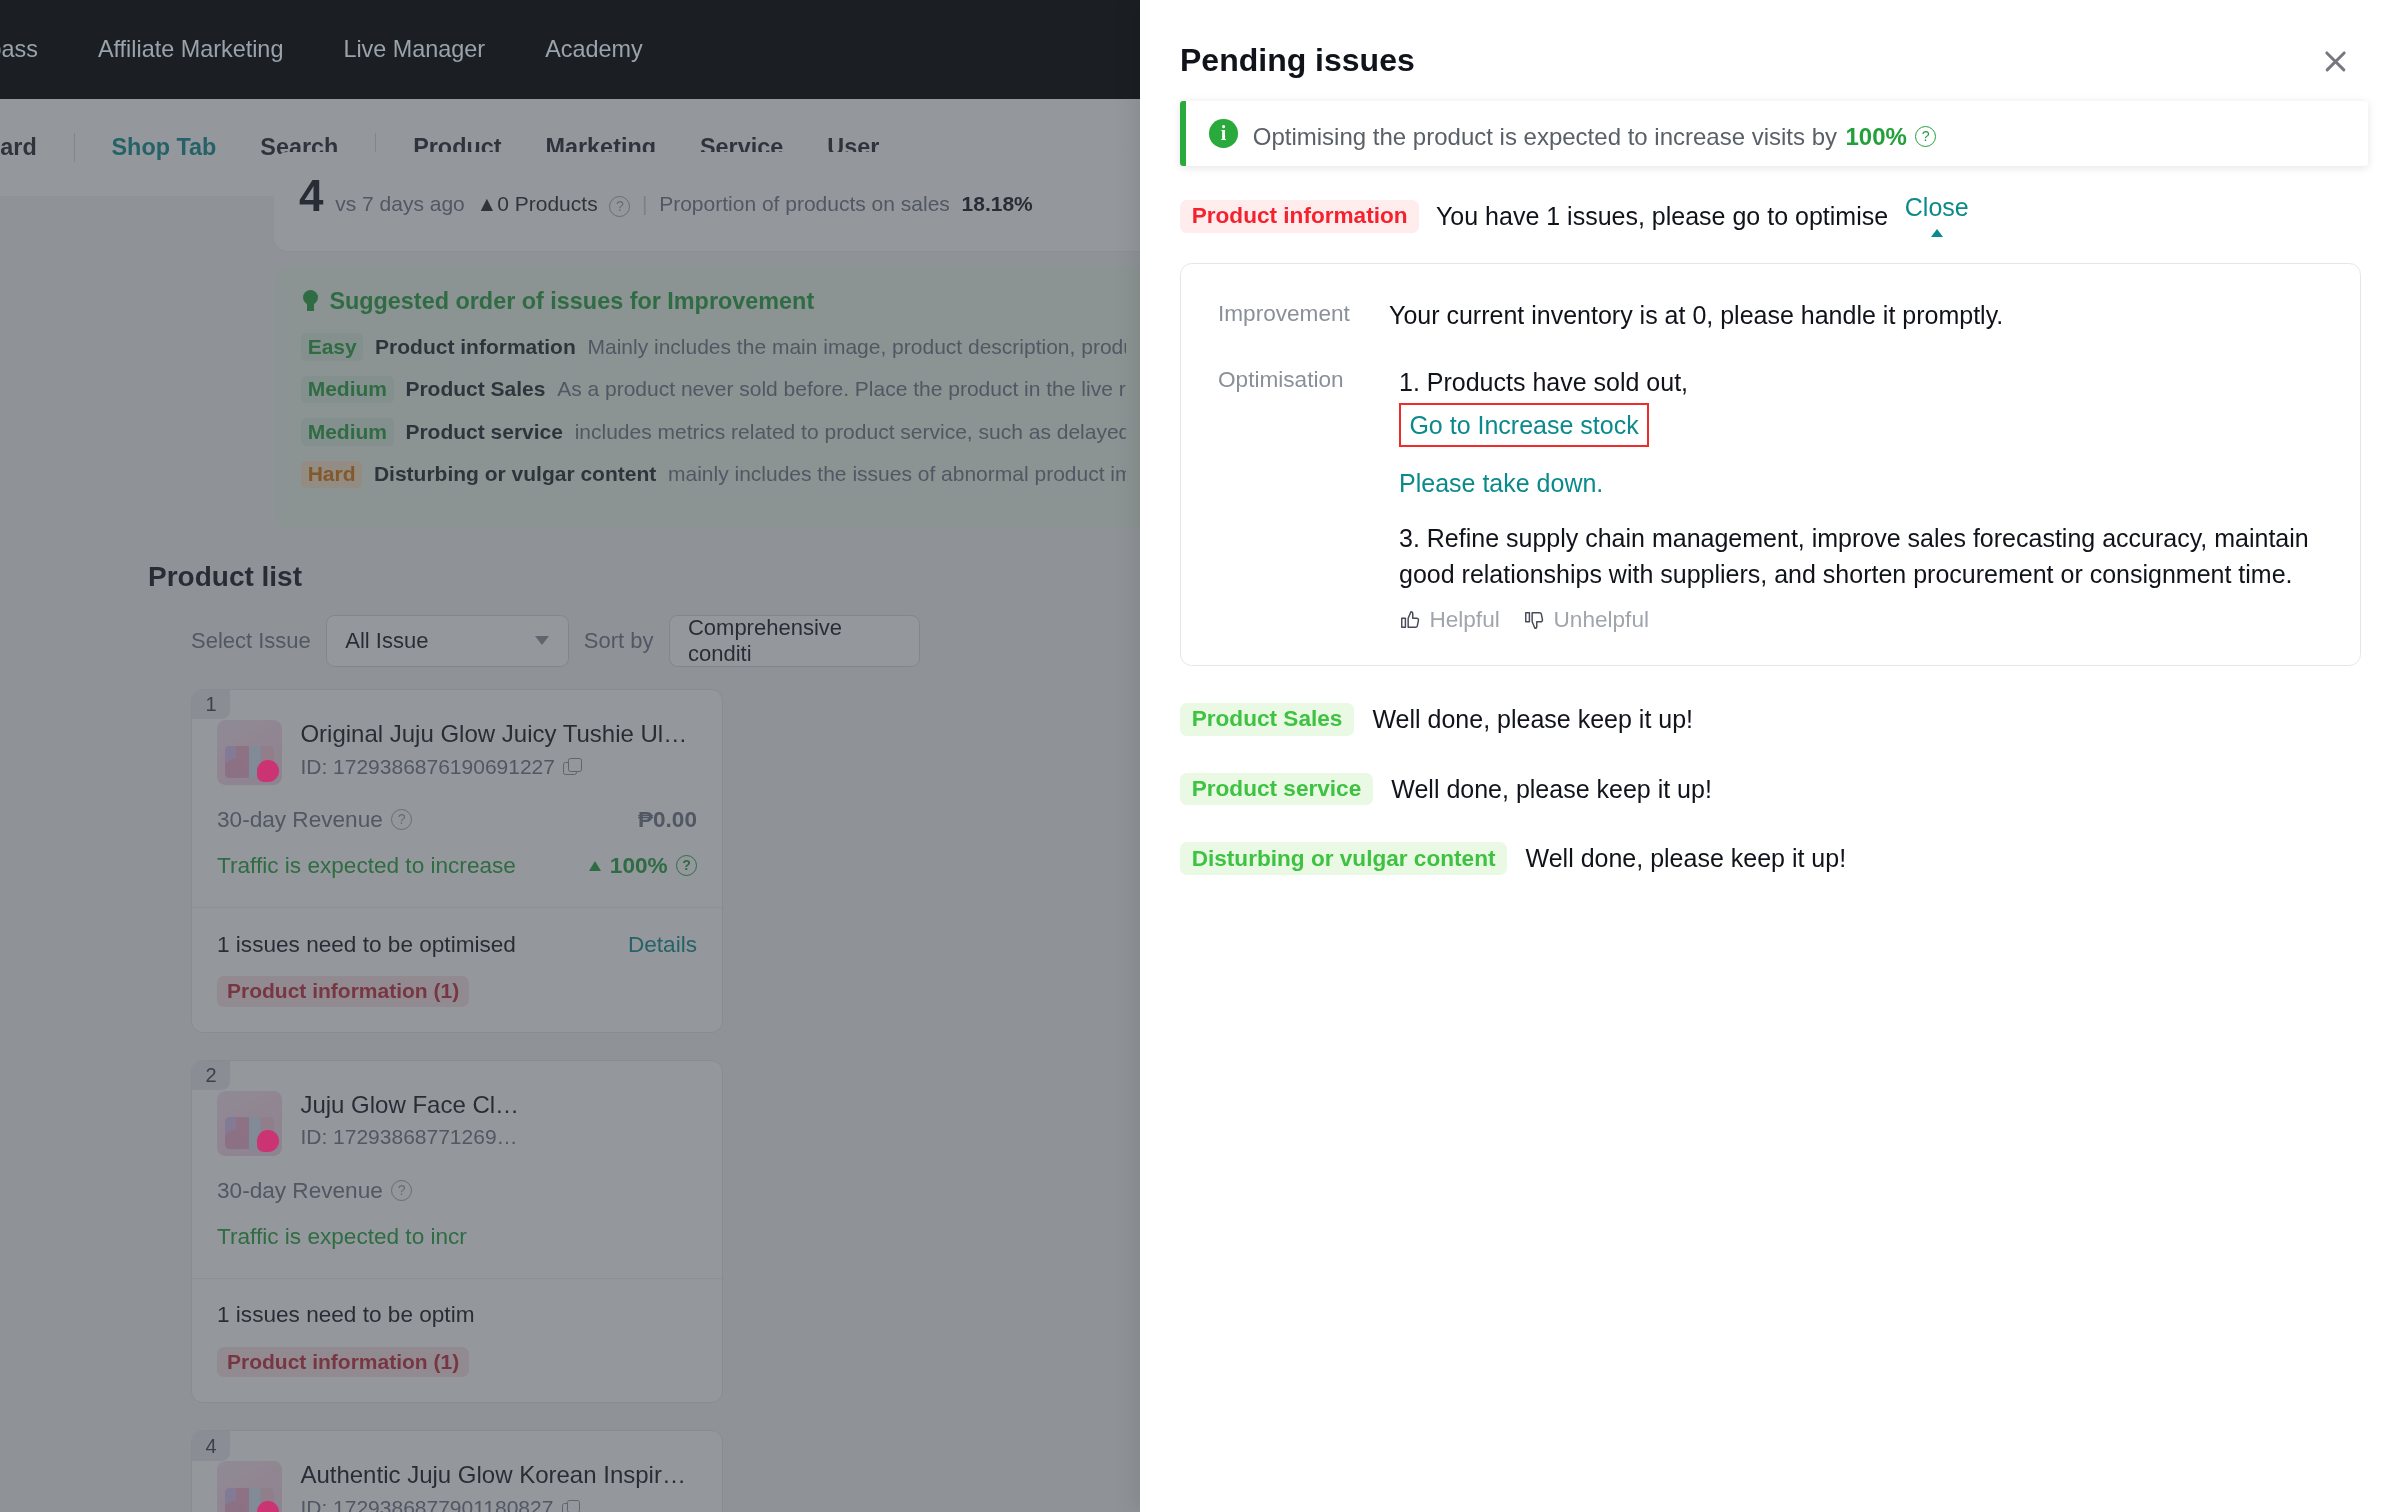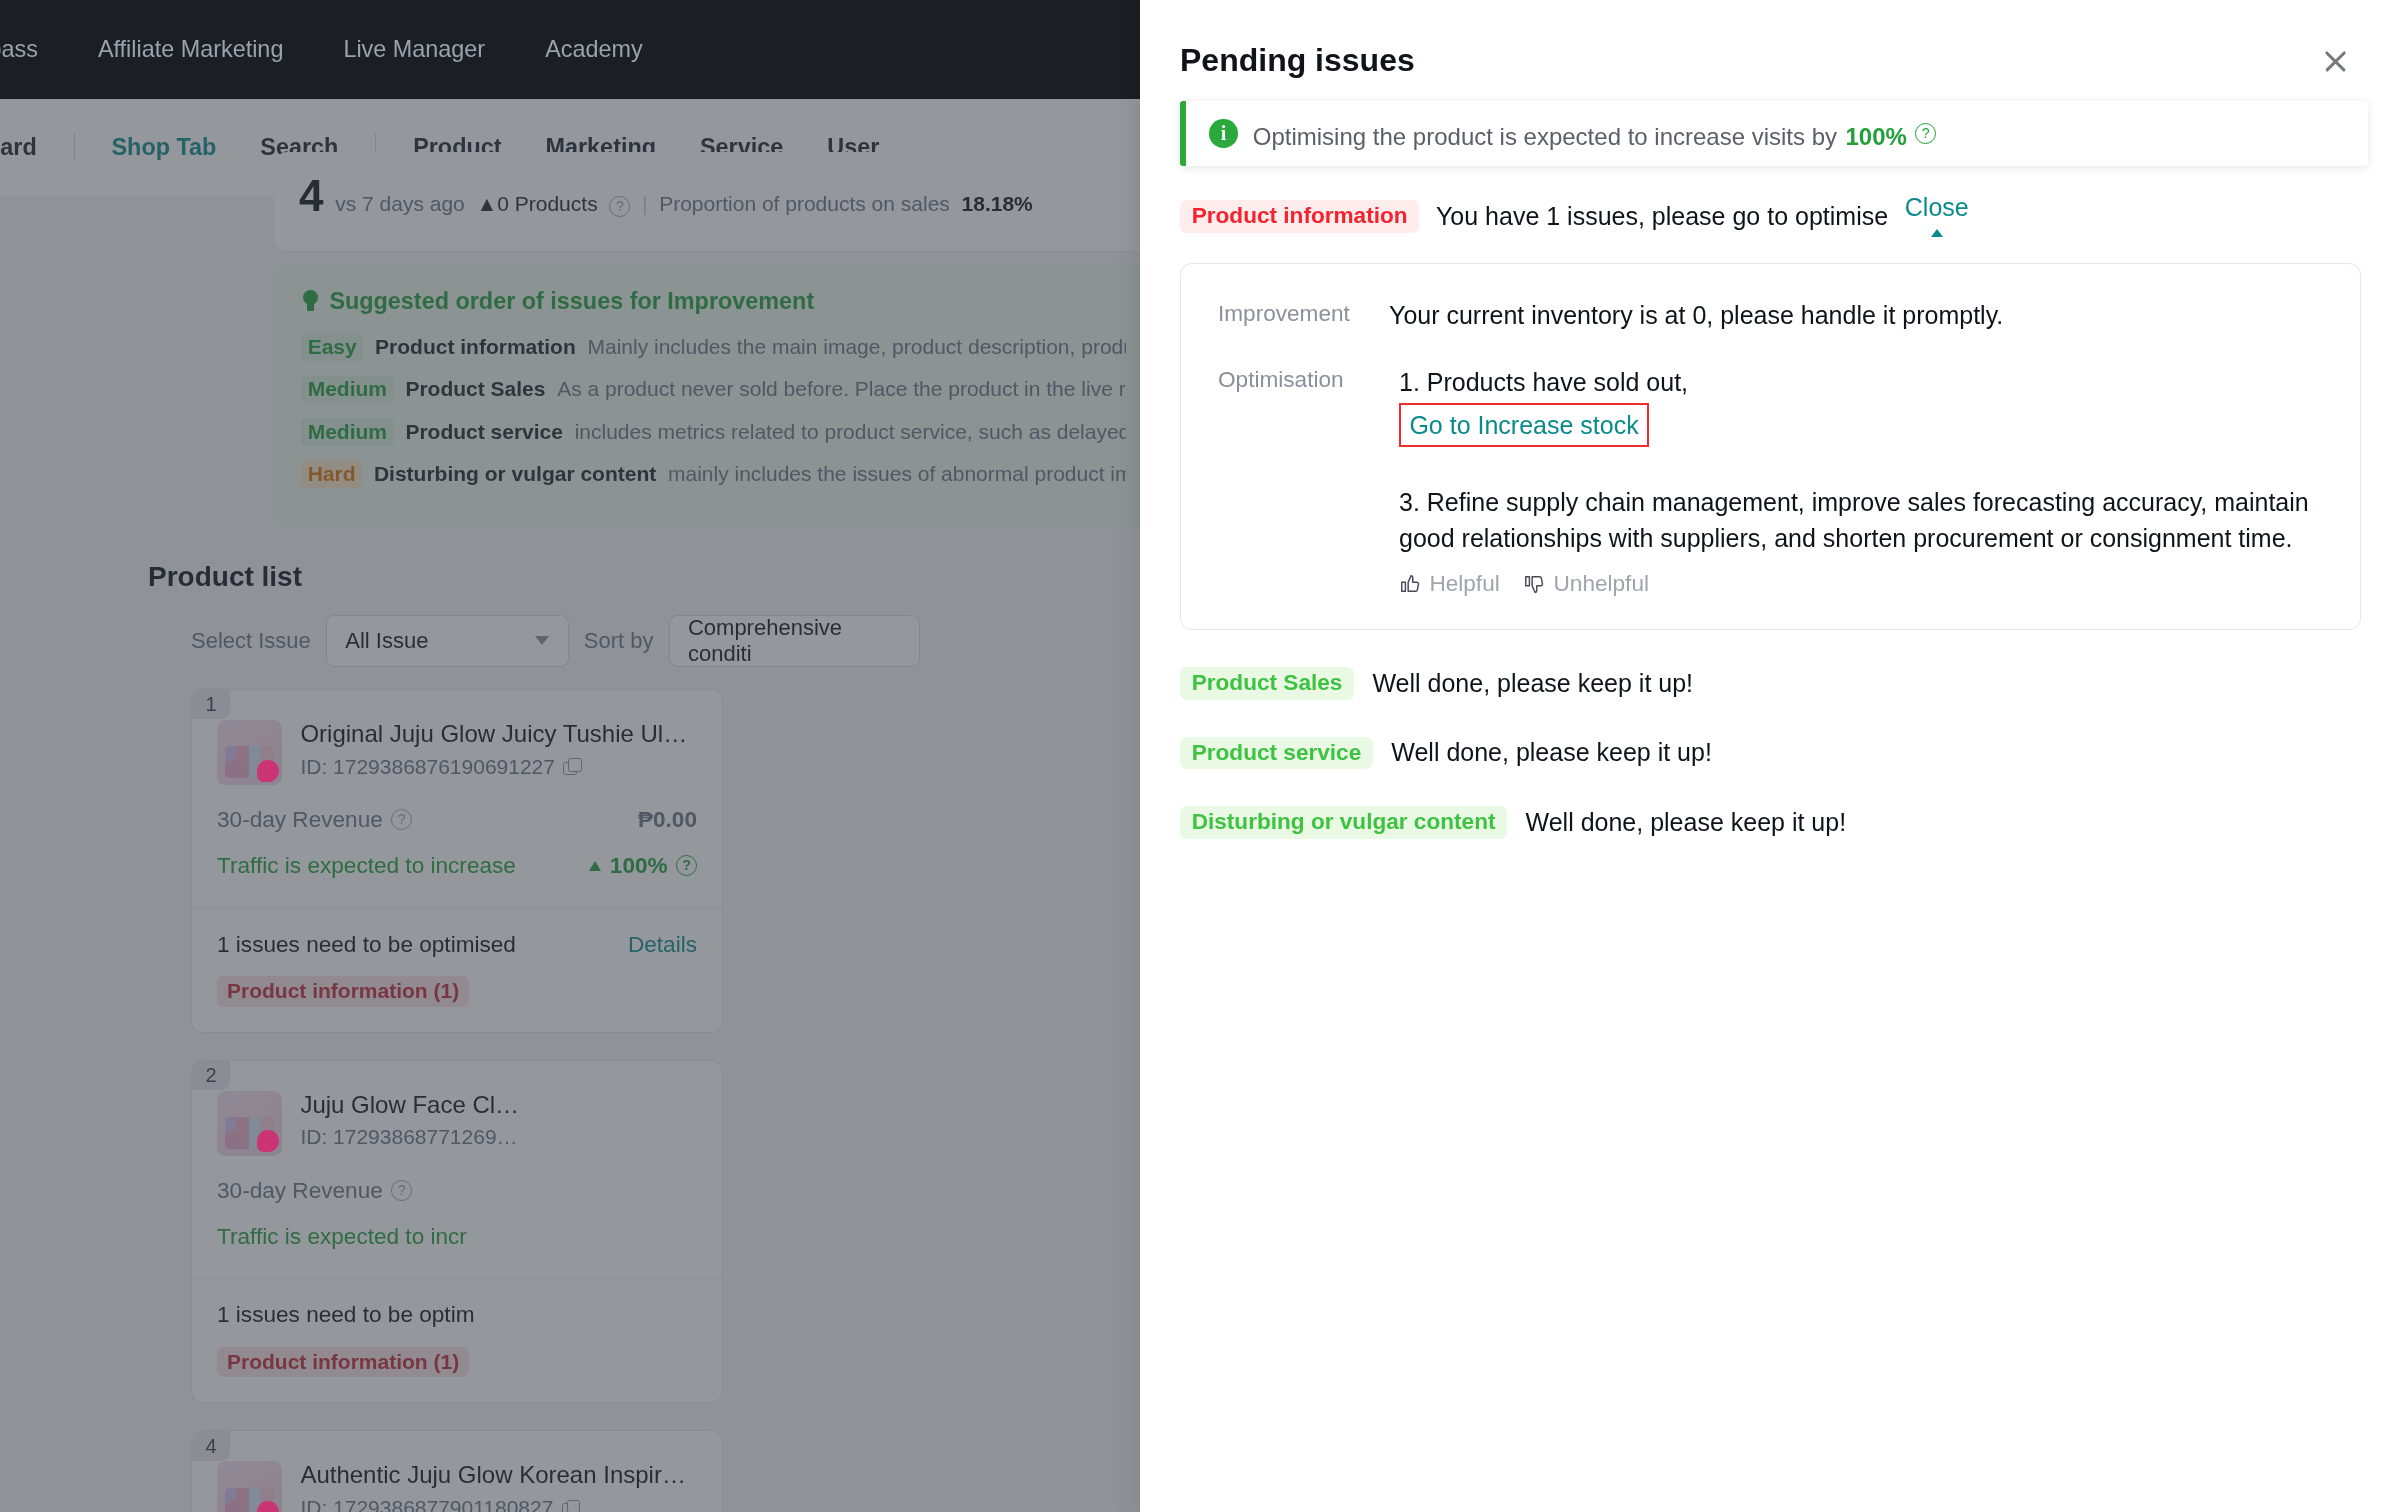--- a/index.html
+++ b/index.html
@@ -239,21 +239,21 @@
     box-shadow: 0 1.7px 8.4px rgba(0,0,0,.10);
     height: 65px;
     display: flex; align-items: center; gap: 15px;
     padding-left: 23.4px;
   }
   .info-ico {
     width: 28.4px; height: 28.4px; border-radius: 50%; background:#2aa93c;
     color:#fff; font-size: 20px; font-weight:700; text-align:center;
     line-height: 28.4px; font-family: "Liberation Serif", serif; flex:none;
   }
-  .info-text { font-size: 24px; color: #5a6067; display:flex; align-items:flex-start; gap:8.4px;margin-top:6px; }
+  .info-text { font-size: 24px; color: #5a6067; display:flex; align-items:center; gap:8.4px;margin-top:6px; }
   .info-pct { color:#23a03a; font-weight:700; }
   .q-green-sm {
     display:inline-block; width:21px;height:21px;border-radius:50%;
     border:1.7px solid #23a03a;color:#23a03a;font-size:14.2px;text-align:center;line-height:18.4px;
   }
 
   .sec-head {
     margin: 27px 40px 0 40px;
     display: flex; align-items: center; gap: 16.7px;
   }
@@ -504,20 +504,21 @@
       </div>
 
       <div class="det-row det-row-2">
         <div class="det-label">Optimisation</div>
         <div class="det-body">
           <p class="det-line">1. Products have sold out,</p>
           <span class="hi-box">
             <span class="teal">Go to Increase stock</span>
           </span>
           <div class="det-gap"></div>
+          <p class="det-line teal">Please take down.</p>
           <div class="det-gap"></div>
           <p class="det-line">3. Refine supply chain management, improve sales forecasting accuracy, maintain good relationships with suppliers, and shorten procurement or consignment time.</p>
           <div class="fb-row">
             <span class="fb-item">
               <svg class="thumb-ico" viewBox="0 0 24 24">
                 <path d="M7 10v10H3V10h4zm3 10h8a2 2 0 0 0 2-1.6l1.2-6A2 2 0 0 0 19.2 10H15V5a2 2 0 0 0-2-2l-3 7v10z" fill="none" stroke="#464b57" stroke-width="1.6" stroke-linejoin="round"></path>
               </svg>
               <span>Helpful</span>
             </span>
             <span class="fb-item">

